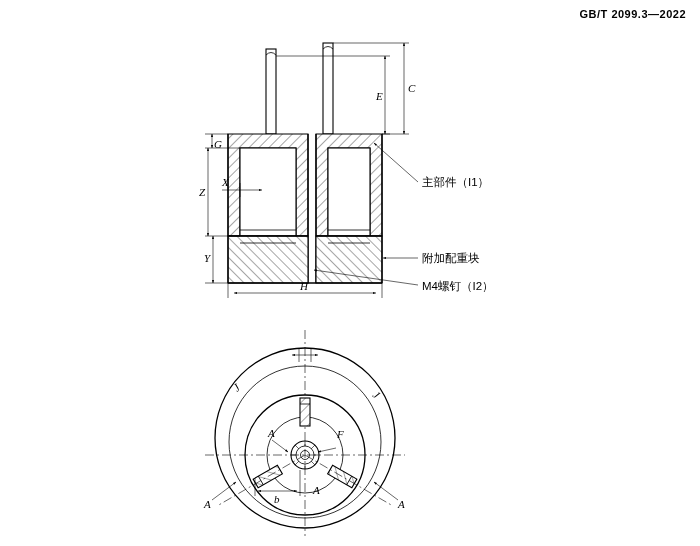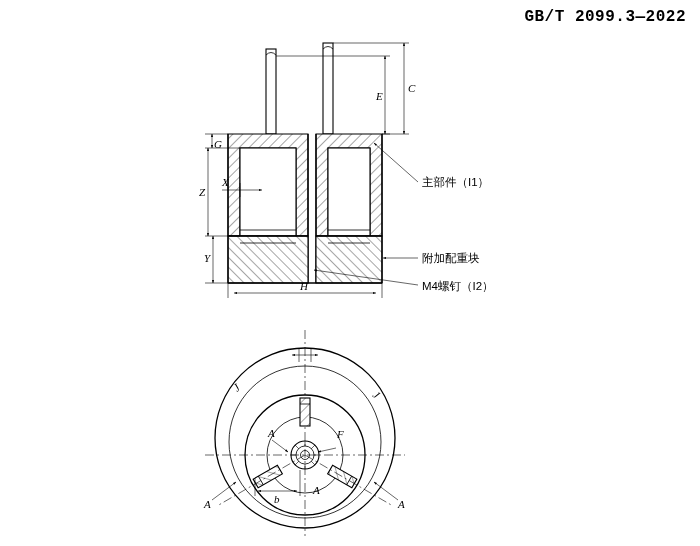--- a/index.html
+++ b/index.html
@@ -17,23 +17,23 @@
   .page {
     position: absolute;
     left: 0; top: 0;
     width: 700px;
     height: 546px;
   }
   .std-no {
     position: absolute;
     right: 14px;
     top: 8px;
-    font-family: Liberation Mono, monospace;
+    font-family: Liberation Sans, sans-serif;
     font-weight: bold;
-    font-size: 16px;
+    font-size: 11px;
     letter-spacing: 0.5px;
     color: #000;
     white-space: nowrap;
   }
   svg.drawing {
     position: absolute;
     left: 0;
     top: 0;
     width: 700px;
     height: 546px;

